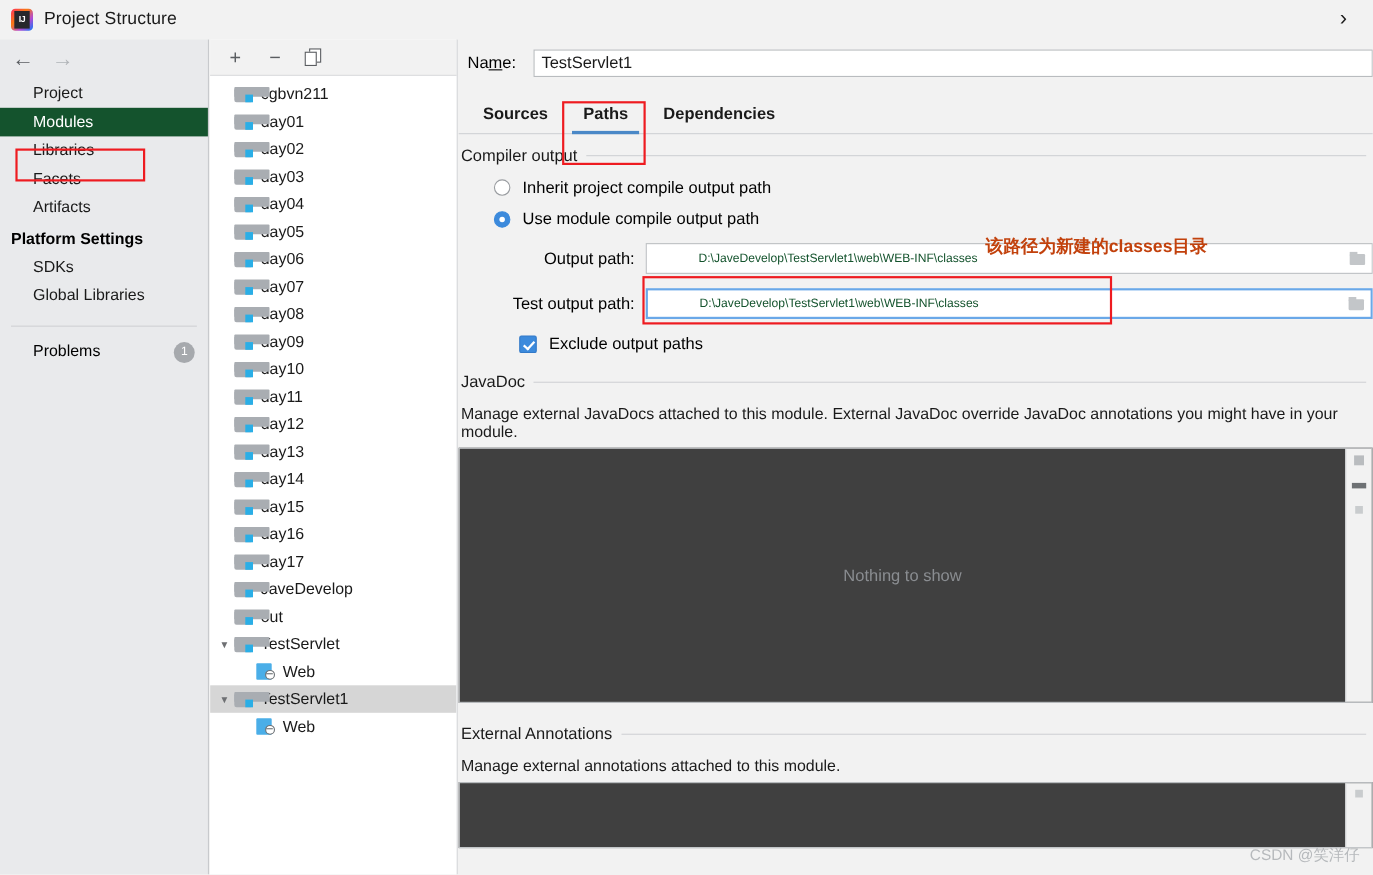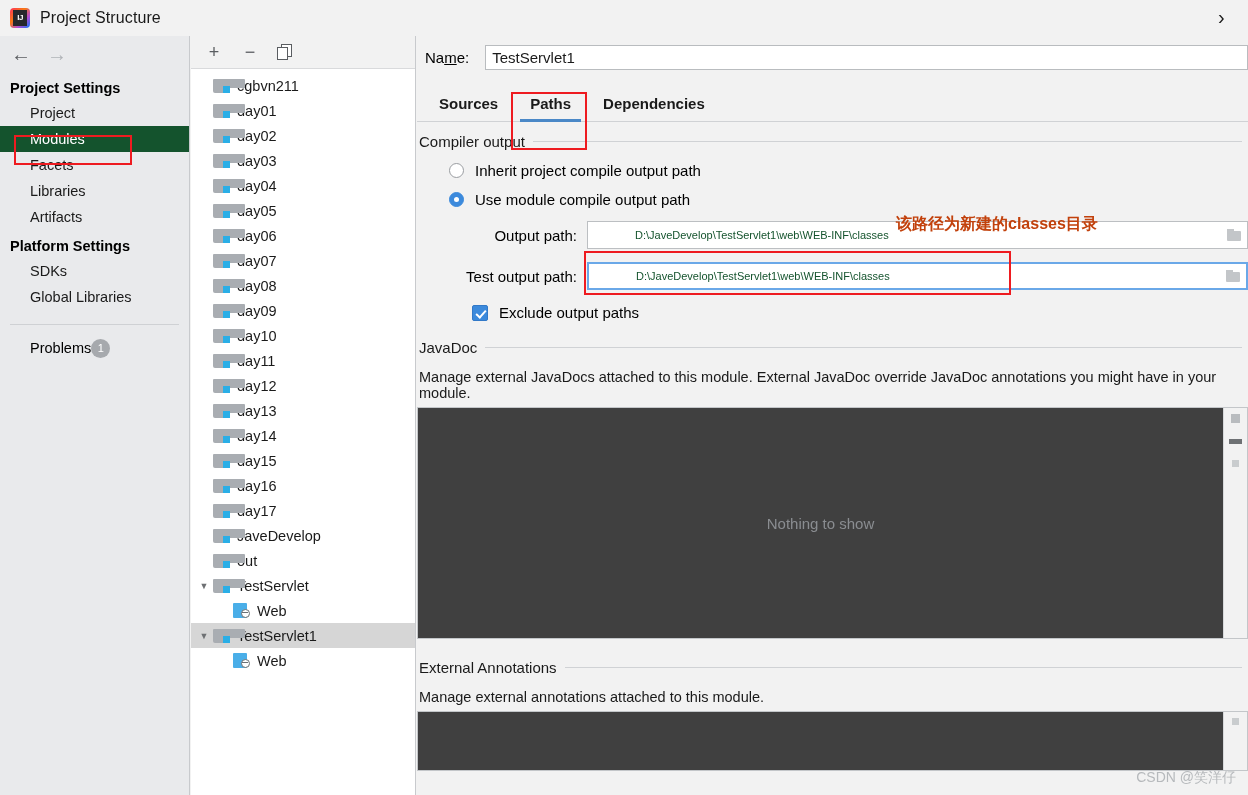--- a/index.html
+++ b/index.html
@@ -99,21 +99,21 @@
   .nav-sep {
     margin: 14px 10px 10px 10px;
     height: 1px;
     background: #cfd1d4;
   }
   .nav-problems {
     height: 26px; line-height: 26px;
     padding-left: 30px; padding-right: 12px;
     font-size: 14.5px;
     display: flex; align-items: center;
-    justify-content: flex-start;
+    justify-content: space-between;
   }
   .badge {
     width: 19px; height: 19px;
     border-radius: 50%;
     background: #a6a9ad;
     color: #fff;
     font-size: 11px;
     display: flex; align-items: center; justify-content: center;
   }
 
@@ -435,25 +435,24 @@
     <div class="title-text">Project Structure</div>
     <div class="titlebar-close">›</div>
   </div>
 
   <div class="leftnav">
     <div class="nav-arrows">
       <div class="nav-arrow">←</div>
       <div class="nav-arrow dim">→</div>
     </div>
 
-    <div class="nav-group">Project Settings</div>
     <div class="nav-item">Project</div>
     <div class="nav-item selected">Modules</div>
+    <div class="nav-item">Libraries</div>
     <div class="nav-item">Facets</div>
-    <div class="nav-item">Libraries</div>
     <div class="nav-item">Artifacts</div>
 
     <div class="nav-group">Platform Settings</div>
     <div class="nav-item">SDKs</div>
     <div class="nav-item">Global Libraries</div>
 
     <div class="nav-sep"></div>
 
     <div class="nav-problems">
       <span>Problems</span>

